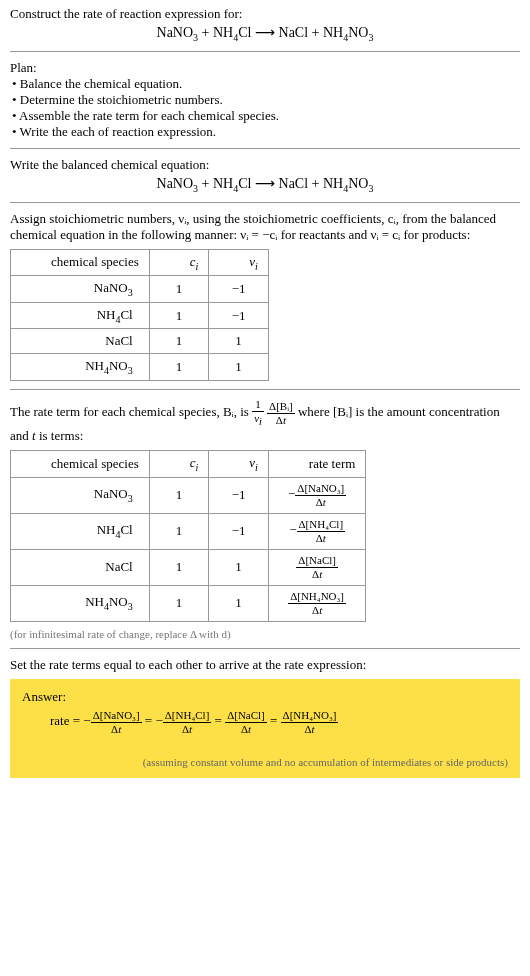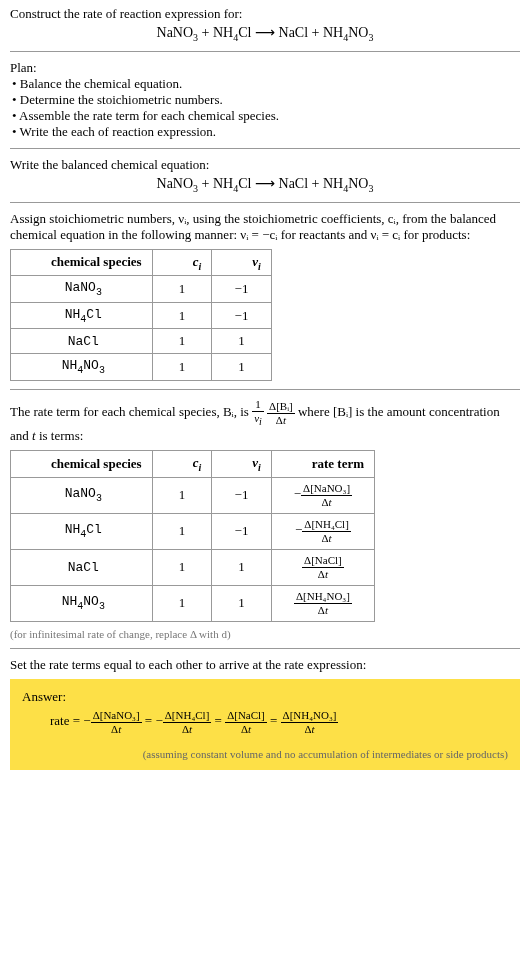--- a/index.html
+++ b/index.html
@@ -12,29 +12,29 @@
       padding: 6px 10px;
     }
     .section { margin-bottom: 4px; }
     .hr { border: none; border-top: 1px solid #999; margin: 8px 0; }
     .sub { font-size: 10px; vertical-align: sub; }
     .arrow { font-family: sans-serif; }
     .eq-line { margin: 2px 0; font-size: 14px; text-align: center; }
     .italic { font-style: italic; text-align: center; }
     table { border-collapse: collapse; margin: 6px 0; }
     th, td { border: 1px solid #999; padding: 4px 10px; text-align: center; font-size: 13px; }
-    th { font-weight: bold; padding-left: 40px; }
-    td.species { text-align: center; padding-left: 20px; padding-right: 16px; font-family: Liberation Mono, monospace; }
+    th { font-weight: normal; padding-left: 40px; }
+    td.species { text-align: right; padding-left: 20px; padding-right: 16px; }
     .frac { display: inline-block; vertical-align: middle; text-align: center; font-size: 11px; line-height: 1; }
     .frac .num { display: block; border-bottom: 1px solid #000; padding: 1px 2px; }
     .frac .den { display: block; padding: 1px 2px; }
     .note { color: #777; font-size: 11px; margin-top: 2px; }
     .answer-box { background: #fde047; padding: 10px 12px; margin-top: 6px; }
     .answer-line { margin: 4px 0 4px 28px; font-size: 13px; }
-    .answer-note { color: #666; font-size: 11px; text-align: right; margin-top: 12px; }
+    .answer-note { color: #666; font-size: 11px; text-align: right; margin-top: 20px; }
     .bullet { margin-left: 2px; }
     .rate-eq { white-space: nowrap; }
   </style>
 </head>
 <body>
 
 <div class="section">
   <div>Construct the rate of reaction expression for:</div>
   <div class="eq-line">
     NaNO<span class="sub">3</span> + NH<span class="sub">4</span>Cl <span class="arrow">⟶</span> NaCl + NH<span class="sub">4</span>NO<span class="sub">3</span>

